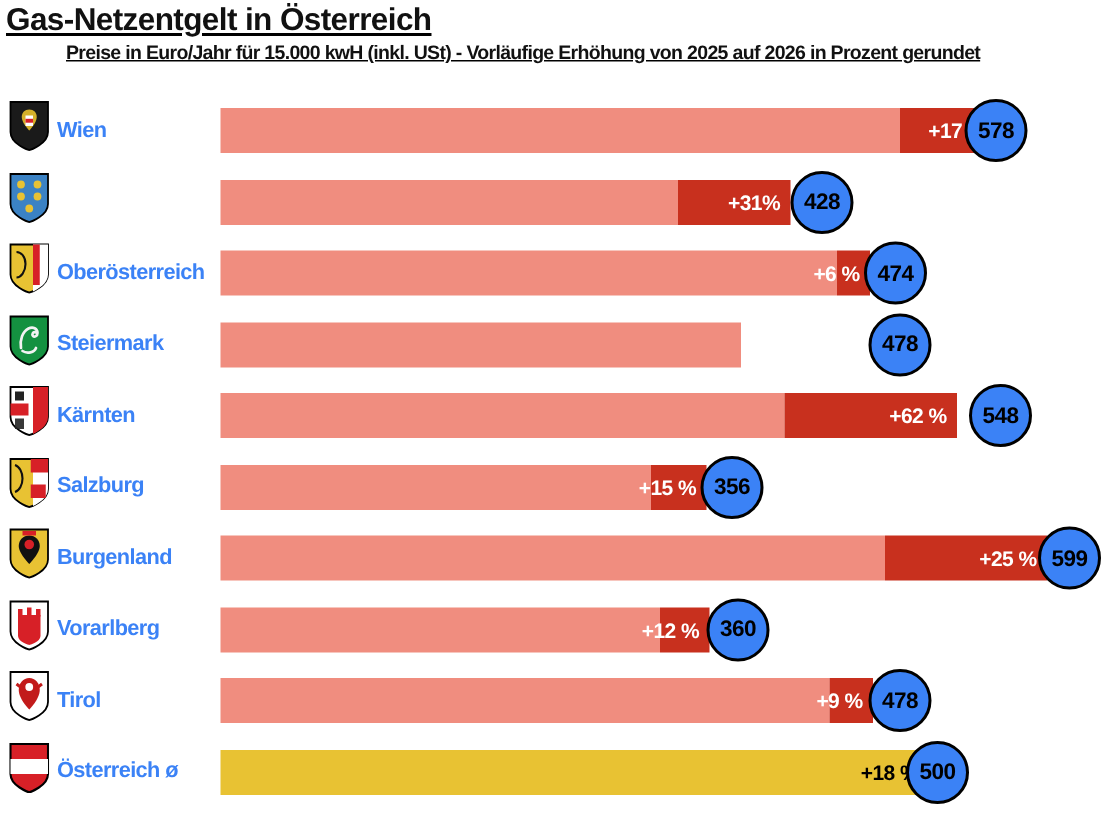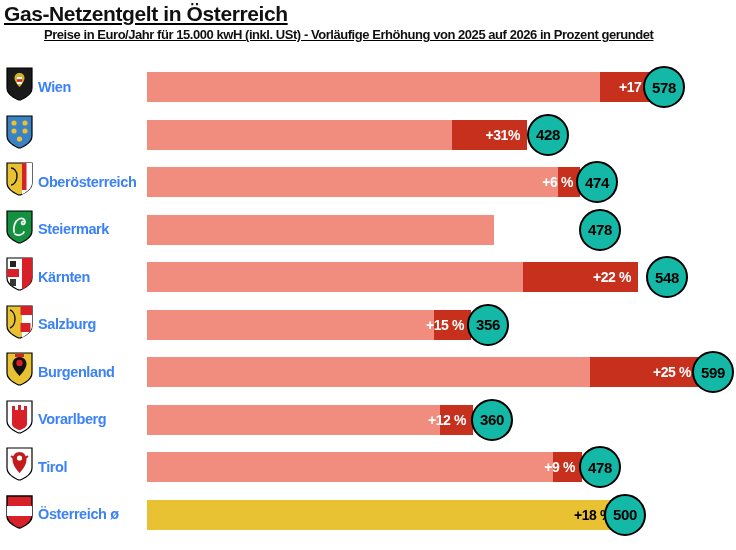--- a/index.html
+++ b/index.html
@@ -121,21 +121,21 @@
     white-space: nowrap;
   }
   .pct.dark-text { color: #000000; }
 
   .value-circle {
     position: absolute;
     top: -6px;
     width: 42px;
     height: 42px;
     border-radius: 50%;
-    background: #14b8a6;
+    background: #3b82f6;
     border: 2.2px solid #000000;
     box-sizing: border-box;
     display: flex;
     align-items: center;
     justify-content: center;
     font-size: 15px;
     font-weight: bold;
     letter-spacing: -0.3px;
     color: #000000;
   }
@@ -235,21 +235,21 @@
           <path d="M1 12h12v8H1z" fill="#d72027"></path>
           <path d="M4 4h6v6H4z" fill="#222"></path>
           <path d="M4 22h6v7H4z" fill="#222" opacity=".9"></path>
         </svg>
       </span>
      <span class="row-label">Kärnten</span>
      <div class="bar-area">
        <div class="bar" style="width:491px">
          <div class="seg-light" style="width:376px"></div>
           <div class="seg-dark" style="width:115px">
-         <span class="pct">+22 %</span>
+         <span class="pct">+62 %</span>
        </div>
        </div>
        <div class="value-circle" style="left:499px">548</div>
      </div>
     </div>
     <div class="row">
       <span class="crest">
         <svg viewBox="0 0 27 34">
           <path d="M1 1h25v20c0 8-12 12-12.5 12S1 29 1 21z" fill="#e8c233" stroke="#000" stroke-width="1.2"></path>
           <path d="M13.5 1H26v20c0 6-6.5 9.6-10 11.4V1z" fill="#fff"></path>

